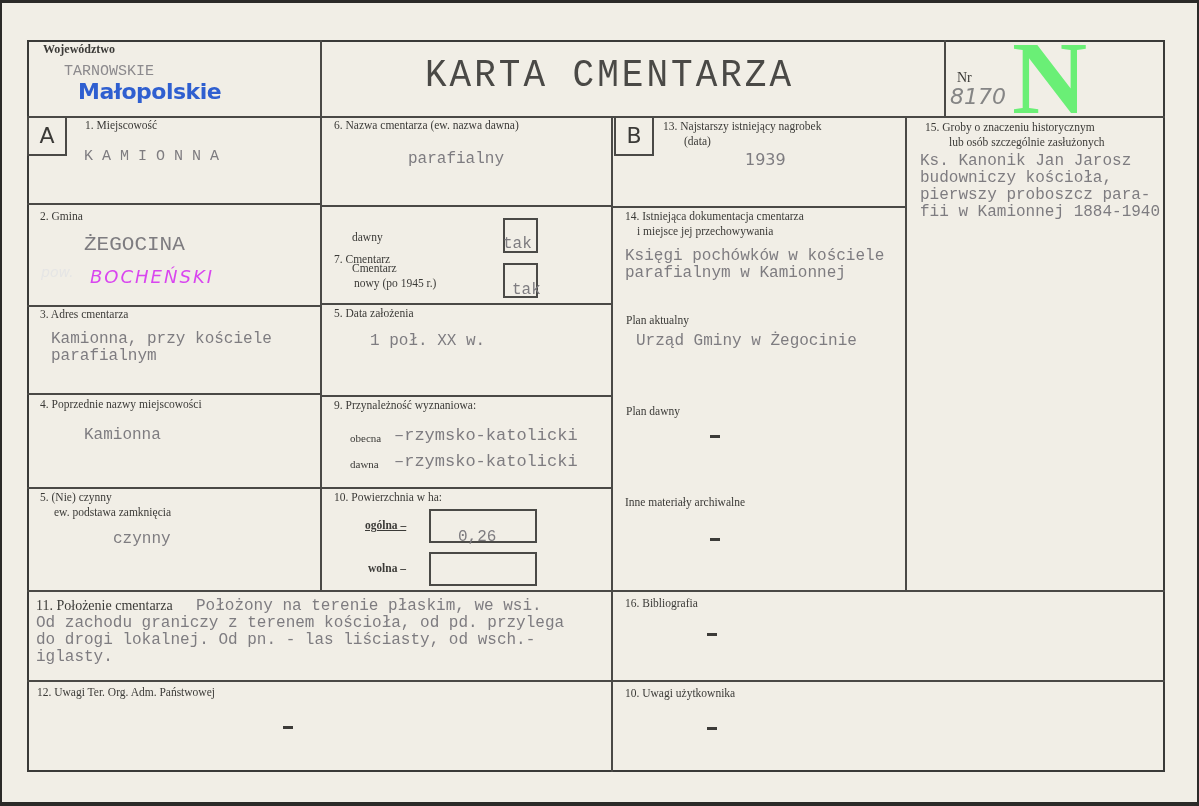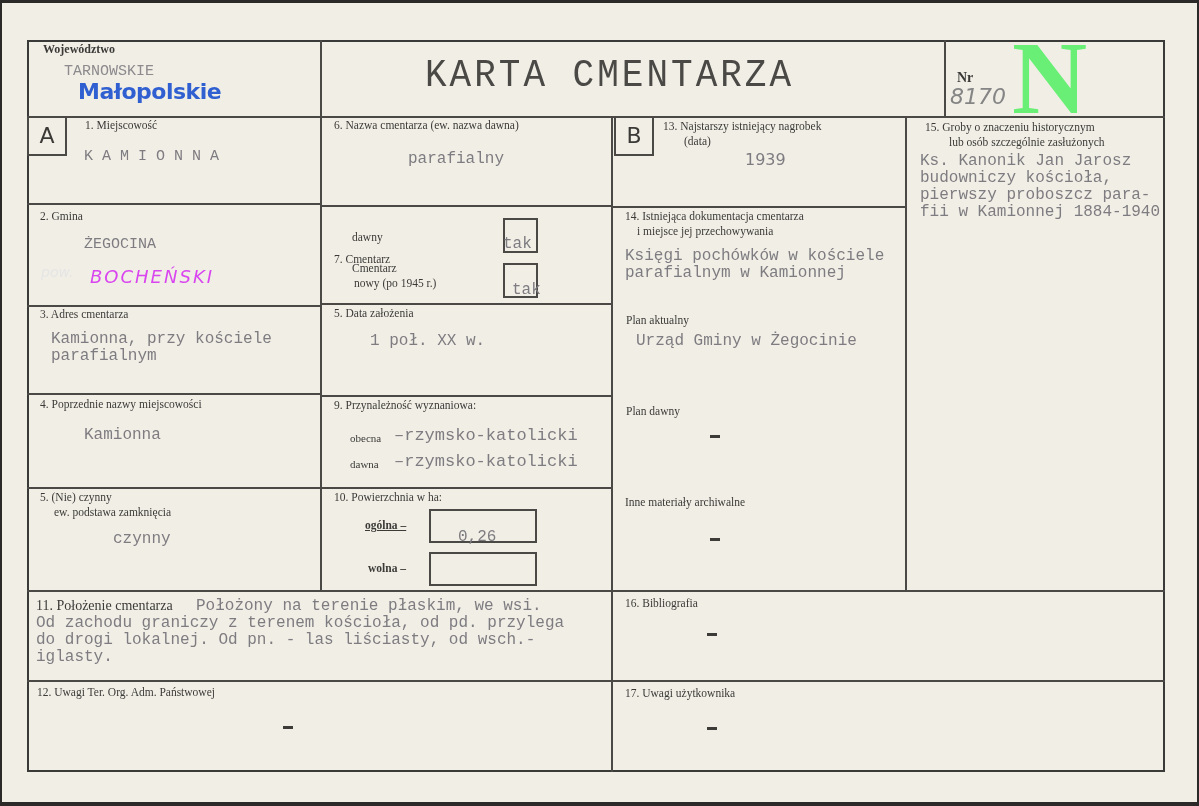--- a/index.html
+++ b/index.html
@@ -71,30 +71,30 @@
 
 <div class="hline" style="left:27px; top:590px; width:1138px;"></div>
 <div class="hline" style="left:27px; top:680px; width:1138px;"></div>
 
 <div class="lbl" style="left:43px; top:42px; font-weight:bold; font-size:12px;">Województwo</div>
 <div class="type" style="left:64px; top:63px; font-size:15px; color:#8c8a8d;">TARNOWSKIE</div>
 <div style="position:absolute; left:78px; top:79px; font-family:'DejaVu Sans',sans-serif; font-weight:bold; font-size:22px; color:#2f5fd0; letter-spacing:-0.5px;">Małopolskie</div>
 
 <div class="title" style="left:425px; top:55px;">KARTA CMENTARZA</div>
 
-<div class="lbl" style="left:957px; top:70px; font-size:14px; font-weight:bold;">Nr</div>
+<div class="lbl" style="left:957px; top:70px; font-size:14px; font-weight:normal;">Nr</div>
 <div style="position:absolute; left:950px; top:84px; font-family:'DejaVu Sans',sans-serif; font-style:italic; font-size:22px; color:#858585;">8170</div>
 <div style="position:absolute; left:1012px; top:28px; font-family:'Liberation Serif',serif; font-weight:bold; font-size:104px; line-height:100px; color:#5cf06a; opacity:0.9;">N</div>
 
 <div class="boxA" style="left:27px; top:116px;">A</div>
 <div class="lbl" style="left:85px; top:118px;">1. Miejscowość</div>
 <div class="type" style="left:84px; top:148px; font-size:15px;">K A M I O N N A</div>
 
 <div class="lbl" style="left:40px; top:209px;">2. Gmina</div>
-<div class="type" style="left:84px; top:236px; font-size:15px;">ŻEGOCINA</div>
+<div class="type" style="left:84px; top:236px; font-size:21px;">ŻEGOCINA</div>
 <div style="position:absolute; left:41px; top:264px; font-family:'DejaVu Sans',sans-serif; font-style:italic; font-size:14px; color:#e5e5e5;">pow.</div>
 <div style="position:absolute; left:90px; top:266px; font-family:'DejaVu Sans',sans-serif; font-style:italic; font-size:18px; color:#d946ef; letter-spacing:2px;">BOCHEŃSKI</div>
 
 <div class="lbl" style="left:40px; top:307px;">3. Adres cmentarza</div>
 <div class="type" style="left:51px; top:330px;">Kamionna, przy kościele</div>
 <div class="type" style="left:51px; top:347px;">parafialnym</div>
 
 <div class="lbl" style="left:40px; top:397px;">4. Poprzednie nazwy miejscowości</div>
 <div class="type" style="left:84px; top:426px;">Kamionna</div>
 
@@ -161,14 +161,14 @@
 <div class="type" style="left:36px; top:614px;">Od zachodu graniczy z terenem kościoła, od pd. przylega</div>
 <div class="type" style="left:36px; top:631px;">do drogi lokalnej. Od pn. - las liściasty, od wsch.-</div>
 <div class="type" style="left:36px; top:648px;">iglasty.</div>
 
 <div class="lbl" style="left:625px; top:596px;">16. Bibliografia</div>
 <div class="dash" style="left:707px; top:633px;"></div>
 
 <div class="lbl" style="left:37px; top:685px;">12. Uwagi Ter. Org. Adm. Państwowej</div>
 <div class="dash" style="left:283px; top:726px;"></div>
 
-<div class="lbl" style="left:625px; top:686px;">17. Uwagi użytkownika</div>
+<div class="lbl" style="left:625px; top:686px;">10. Uwagi użytkownika</div>
 <div class="dash" style="left:707px; top:727px;"></div>
 
 </body></html>

